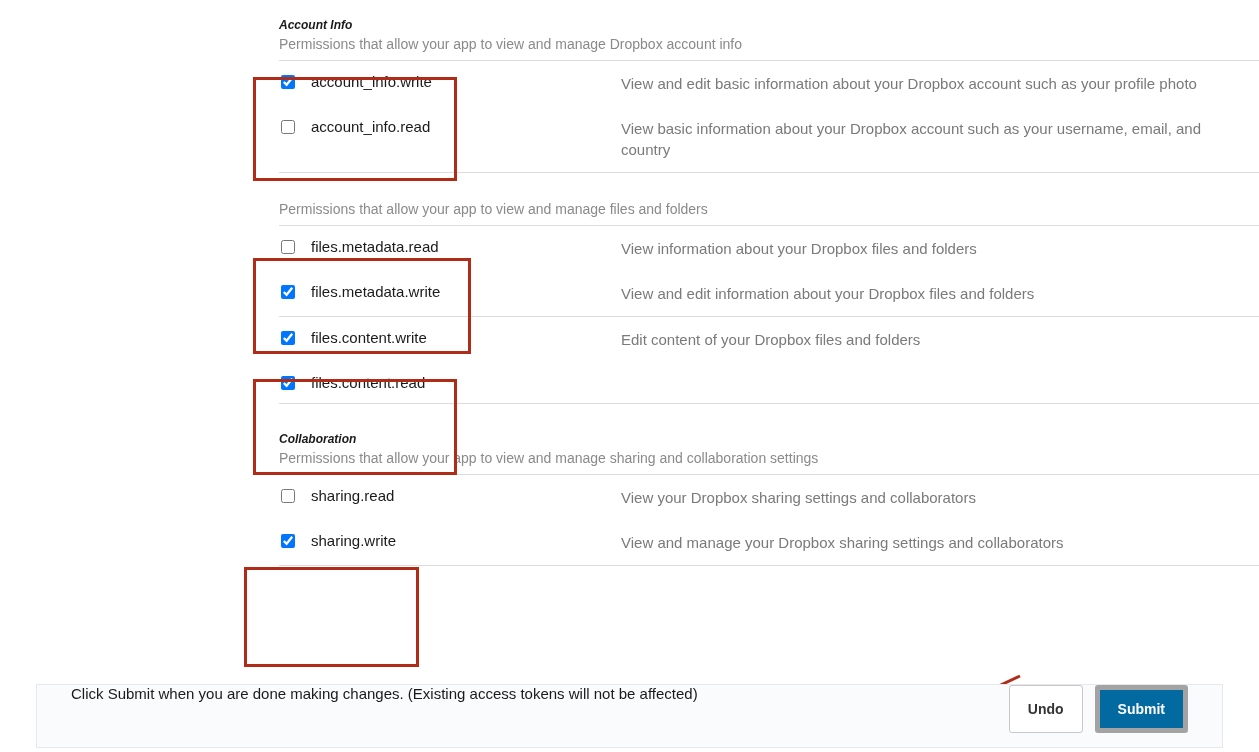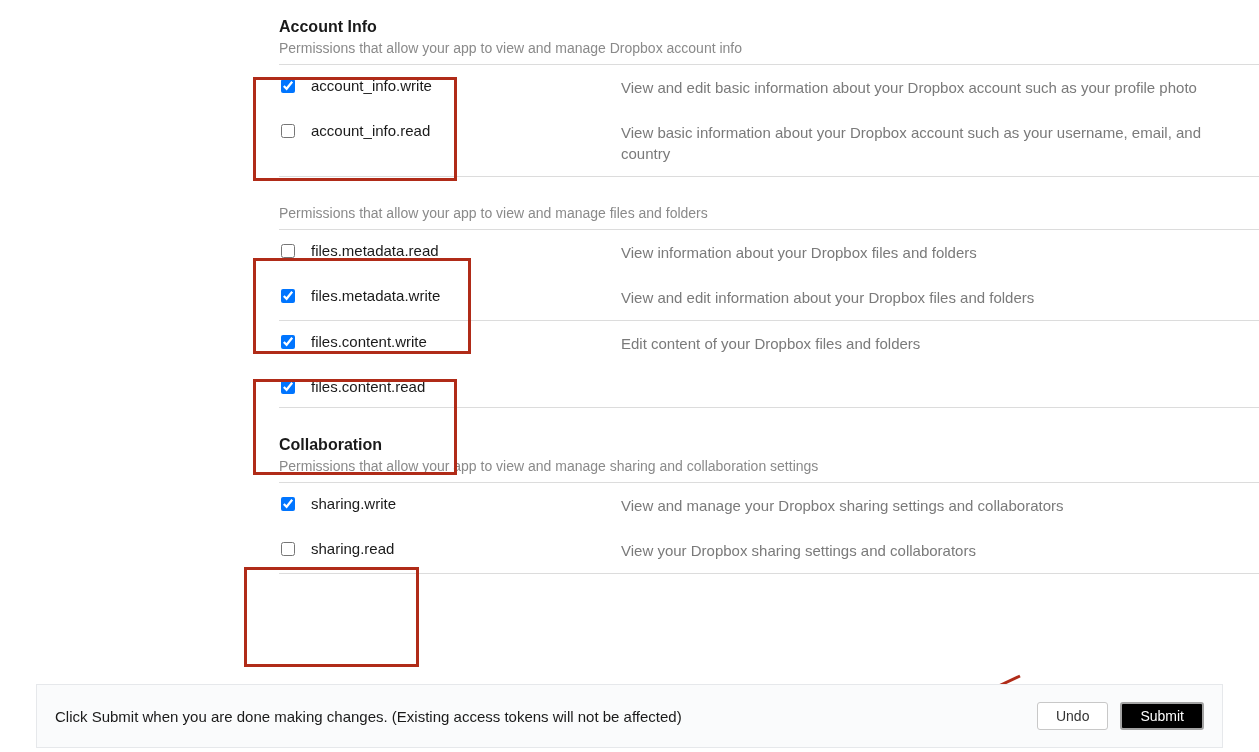--- a/index.html
+++ b/index.html
@@ -12,24 +12,25 @@
     position: relative;
     overflow: hidden;
   }
   .content {
     position: absolute;
     left: 279px;
     top: 18px;
     right: 0;
   }
   .section-title {
-    font-size: 16px;
+    font-size: 12px;
     font-weight: 700;
     color: #1a1a1a;
     margin-bottom: 4px;
+    font-style: italic;
   }
   .section-desc {
     font-size: 14px;
     color: #8a8a8a;
     margin-bottom: 8px;
   }
   .divider {
     border: none;
     border-top: 1px solid #dcdcdc;
     margin: 0;
@@ -74,47 +75,47 @@
   .footer-bar {
     position: absolute;
     left: 36px;
     right: 36px;
     bottom: 4px;
     height: 64px;
     background: #fafbfc;
     border: 1px solid #e6e8eb;
     border-radius: 0;
     display: flex;
-    align-items: center;
-    padding: 0 18px;
+    padding: 0 34px;
   }
   .footer-text {
     flex: 1;
     font-size: 15px;
     color: #1a1a1a;
   }
   .btn {
-    height: 28px;
+    height: 48px;
     padding: 0 18px;
     font-size: 14px;
     border-radius: 3px;
     cursor: pointer;
     display: inline-flex;
     align-items: center;
     justify-content: center;
+    font-weight: bold;
   }
   .btn-undo {
     background: #fff;
     border: 1px solid #c8c8c8;
     color: #333;
     margin-right: 12px;
   }
   .btn-submit {
-    background: #000000;
-    border: 2px solid #a3a3a3;
+    background: #0369a1;
+    border: 5px solid #a3a3a3;
     color: #fff;
   }
 
   .arrow {
     position: absolute;
     pointer-events: none;
   }
 </style>
 </head>
 <body>
@@ -175,31 +176,31 @@
     </div>
     <hr class="divider">
     <div class="gap-before-section"></div>
     <div class="section-header">
       <div class="section-title">Collaboration</div>
       <div class="section-desc">Permissions that allow your app to view and manage sharing and collaboration settings</div>
     </div>
     <hr class="divider">
     <div class="perm-row">
       <div class="perm-left">
-        <input type="checkbox" checked="" style="">
-        <span class="perm-name">sharing.write</span>
-      </div>
-      <div class="perm-desc">View and manage your Dropbox sharing settings and collaborators</div>
-    </div>
-    <div class="perm-row">
-      <div class="perm-left">
         <input type="checkbox" style="">
         <span class="perm-name">sharing.read</span>
       </div>
       <div class="perm-desc">View your Dropbox sharing settings and collaborators</div>
+    </div>
+    <div class="perm-row">
+      <div class="perm-left">
+        <input type="checkbox" checked="" style="">
+        <span class="perm-name">sharing.write</span>
+      </div>
+      <div class="perm-desc">View and manage your Dropbox sharing settings and collaborators</div>
     </div>
     <hr class="divider">
   </div>
 
 <div class="highlight-box" style="left:253px; top:77px; width:204px; height:104px;"></div>
 <div class="highlight-box" style="left:253px; top:258px; width:218px; height:96px;"></div>
 <div class="highlight-box" style="left:253px; top:379px; width:204px; height:96px;"></div>
 <div class="highlight-box" style="left:244px; top:567px; width:175px; height:100px;"></div>
 <div class="highlight-box" style="left:810px; top:686px; width:128px; height:60px;"></div>
 

